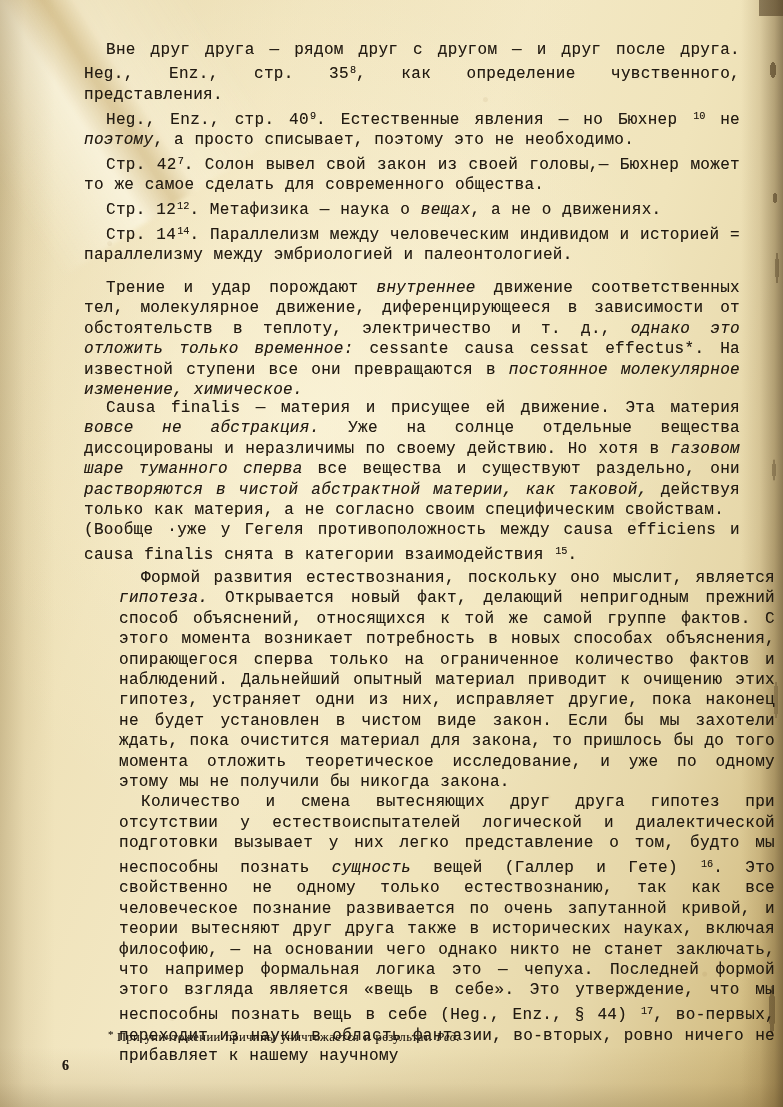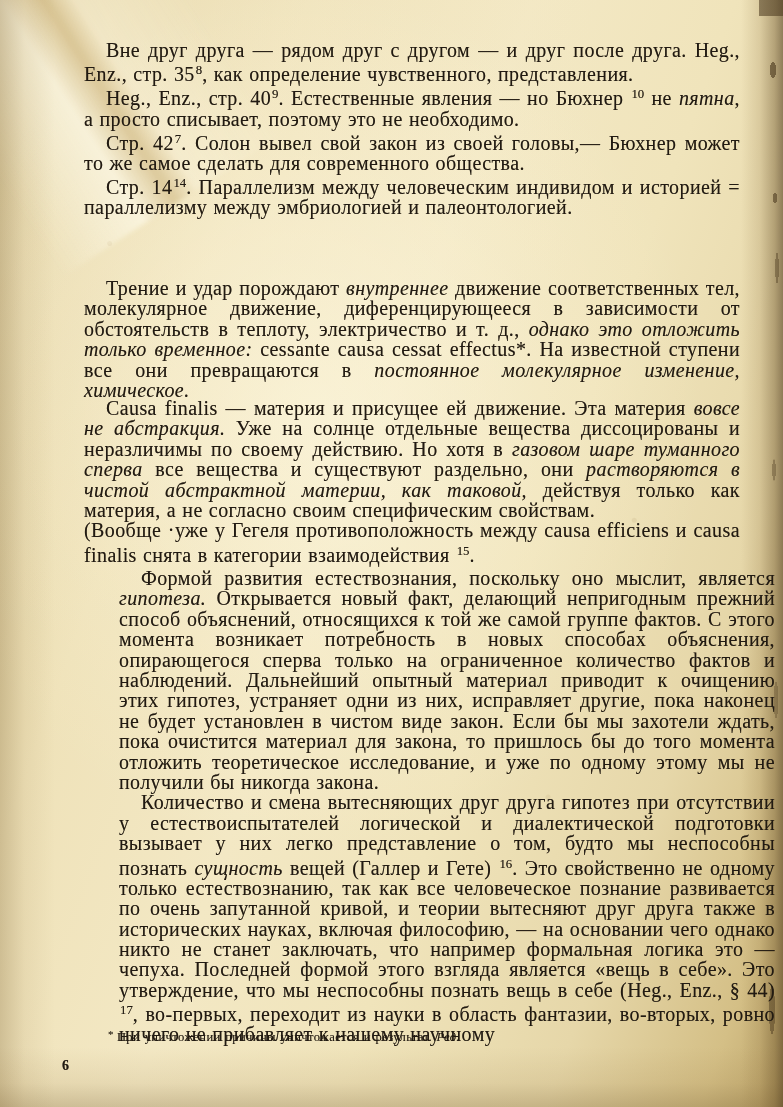--- a/index.html
+++ b/index.html
@@ -103,26 +103,27 @@
       rgba(150,120,68,0) 100%);
     pointer-events: none;
   }
 
   .text-block {
     position: absolute;
     left: 84px;
     width: 656px;
     text-align: justify;
     text-justify: inter-word;
-    font-size: 20px;
+    font-size: 16px;
     line-height: 20.4px;
     letter-spacing: .02em;
     word-spacing: .04em;
     text-shadow: 0 0 .6px rgba(40,28,14,0.45);
     z-index: 4;
+    font-family: Liberation Mono, monospace;
   }
   .text-block p {
     margin: 0;
   }
   .text-block p.indent {
     text-indent: 22px;
   }
   .text-block p.last-line-natural {
     text-align-last: left;
   }
@@ -180,25 +181,28 @@
   <div class="edge-marks"></div>
 
   <div class="text-block" id="blk-notes">
     <p class="indent">
       Вне друг друга — рядом друг с другом — и друг после друга. Heg.,
       Enz., стр. 35<sup>8</sup>, как определение чувственного, представления.
     </p>
     <p class="indent">
       Heg., Enz., стр. 40<sup>9</sup>. Естественные явления — но Бюхнер
       <sup>10</sup> не
-      <i>пятна</i>, а просто списывает, поэтому это не необходимо.
+      <i>поэтому</i>, а просто списывает, поэтому это не необходимо.
     </p>
     <p class="indent">
       Стр. 42<sup>7</sup>. Солон вывел свой закон из своей головы,— Бюхнер
       может то же самое сделать для современного общества.
+    </p>
+    <p class="indent last-line-natural">
+      Стр. 12<sup>12</sup>. Метафизика — наука о <i>вещах</i>, а не о движениях.
     </p>
     <p class="indent">
       Стр. 14<sup>14</sup>. Параллелизм между человеческим индивидом и историей = параллелизму между эмбриологией и палеонтологией.
     </p>
   </div>
 
   <div class="text-block" id="blk-friction">
     <p class="indent">
       Трение и удар порождают <i>внутреннее</i> движение соответственных тел, молекулярное движение, диференцирующееся в зависимости от обстоятельств в теплоту, электричество и т. д., <i>однако это отложить только временное:</i> cessante causa cessat effectus*. На известной ступени все они превращаются в <i>постоянное молекулярное изменение, химическое.</i>
     </p>

